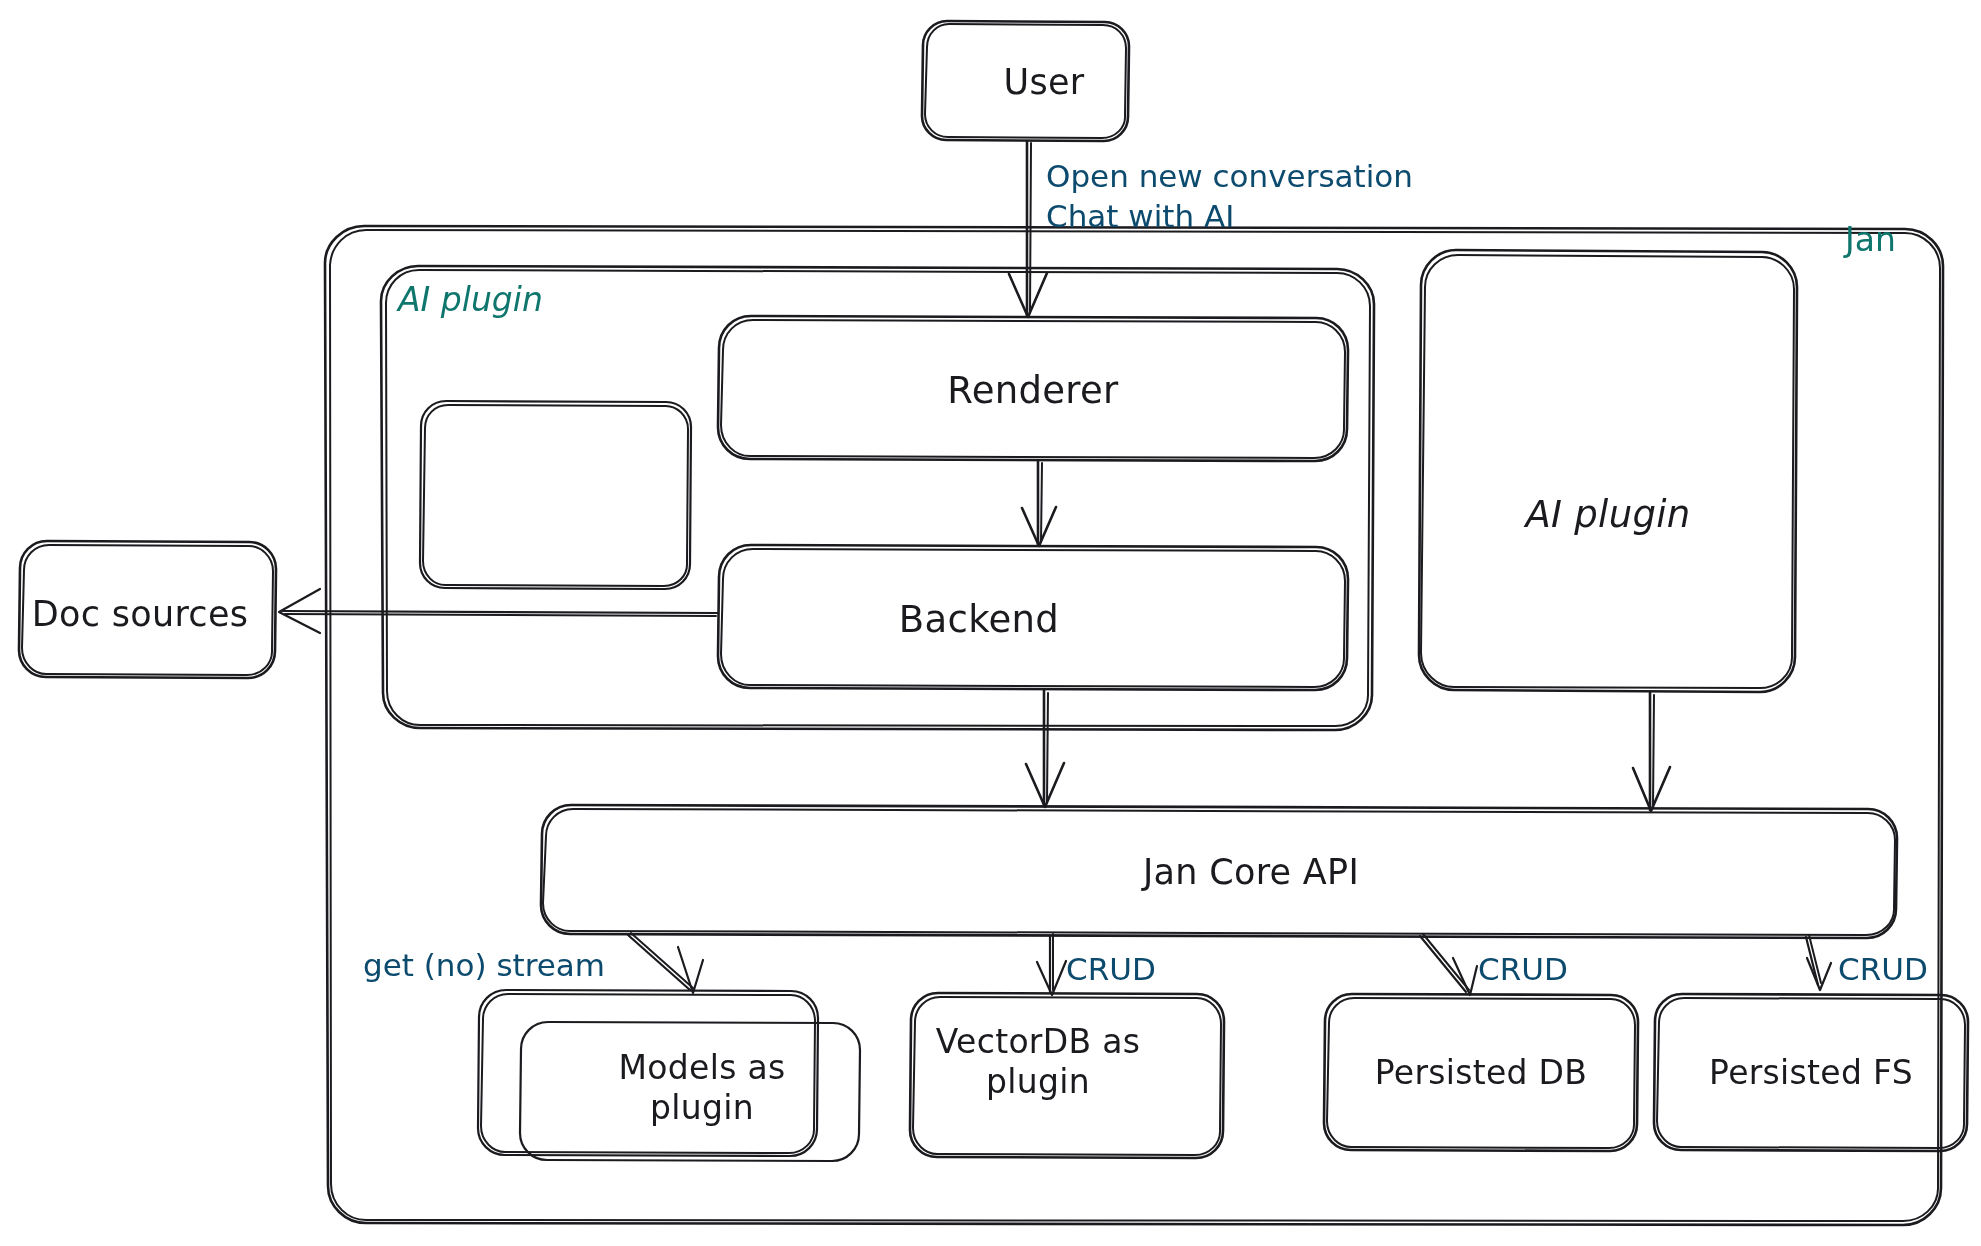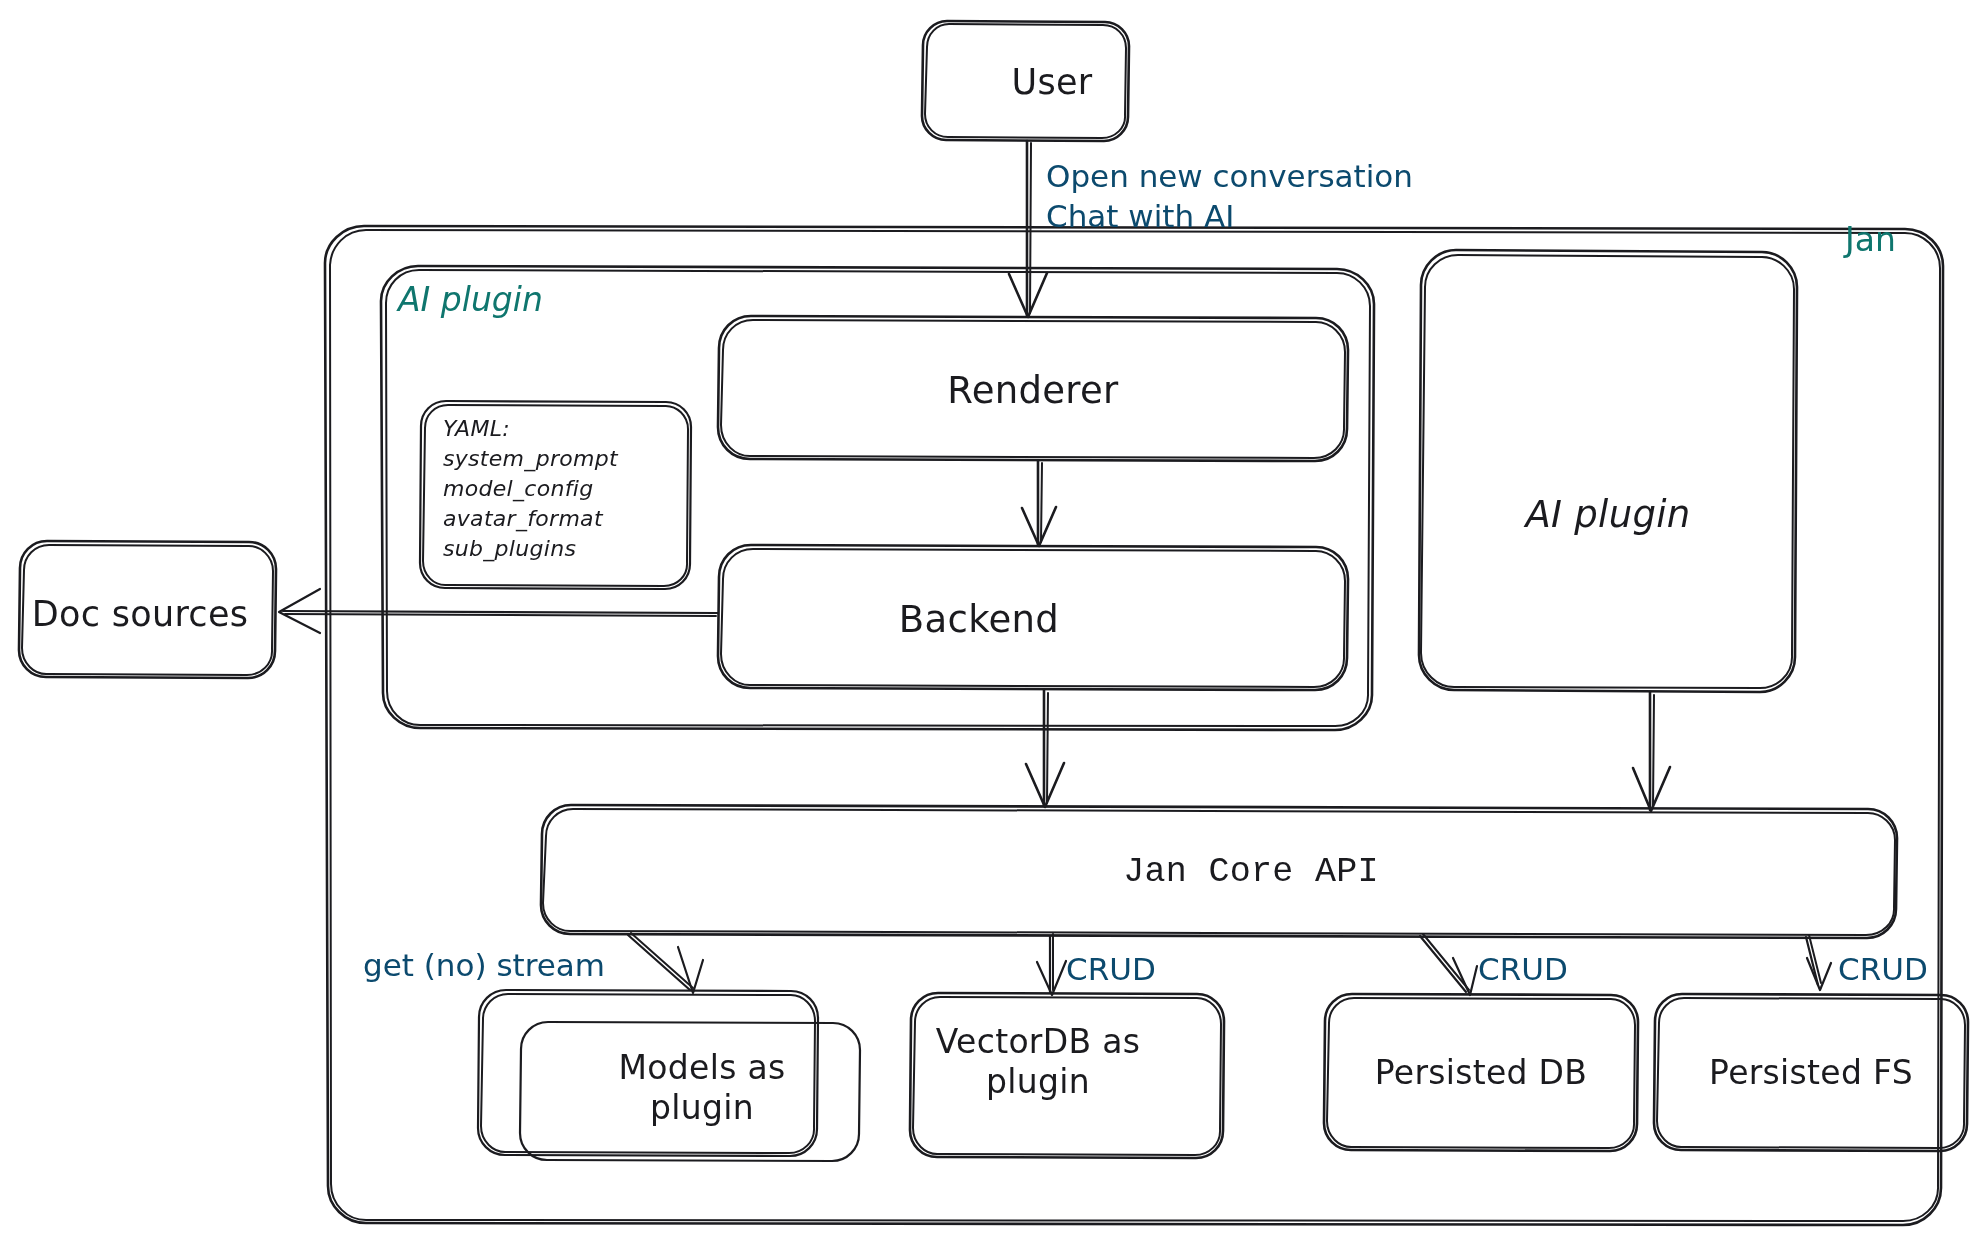--- a/index.html
+++ b/index.html
@@ -249,37 +249,32 @@
       <path class="s2" d="M1806,937 L1818,985"></path>
       <path class="s3" d="M1809,935 L1821,983"></path>
       <path class="s2" d="M1807,958 L1820,990 L1831,963"></path>
     </g>
   </svg>
 
   <div class="container-label" style="left:1845px; top:220px;">Jan</div>
 
   <div class="container-label" style="left:398px; top:280px; font-style:italic;">AI plugin</div>
 
-  <div class="node-label lbl-lg" style="left:922px; top:61px; width:244px;padding-left:8px;">User</div>
+  <div class="node-label lbl-lg" style="left:922px; top:61px; width:244px;">User</div>
 
   <div class="node-label lbl-xl" style="left:718px; top:368px; width:630px;">Renderer</div>
 
   <div class="node-label lbl-xl" style="left:718px; top:597px; width:522px;">Backend</div>
 
-  <div class="node-label lbl-sm" style="left:443px; top:414px; width:250px; font-style:italic;">YAML:
-system_prompt
-model_config
-avatar_format
-sub_plugins</div>
 
   <div class="node-label lbl-lg" style="left:19px; top:593px; width:242px;">Doc sources</div>
 
   <div class="node-label lbl-xl" style="left:1419px; top:492px; width:378px; font-style:italic;">AI plugin</div>
 
-  <div class="node-label lbl-lg" style="left:541px; top:851px; width:1420px;font-family:Liberation Mono, monospace;">Jan Core API</div>
+  <div class="node-label lbl-lg" style="left:541px; top:851px; width:1420px;">Jan Core API</div>
 
   <div class="node-label lbl-md" style="left:520px; top:1048px; width:364px;">Models as
 plugin</div>
 
   <div class="node-label lbl-md" style="left:910px; top:1022px; width:256px;">VectorDB as
 plugin</div>
 
   <div class="node-label lbl-md" style="left:1324px; top:1053px; width:314px;">Persisted DB</div>
 
   <div class="node-label lbl-md" style="left:1654px; top:1053px; width:314px;">Persisted FS</div>

